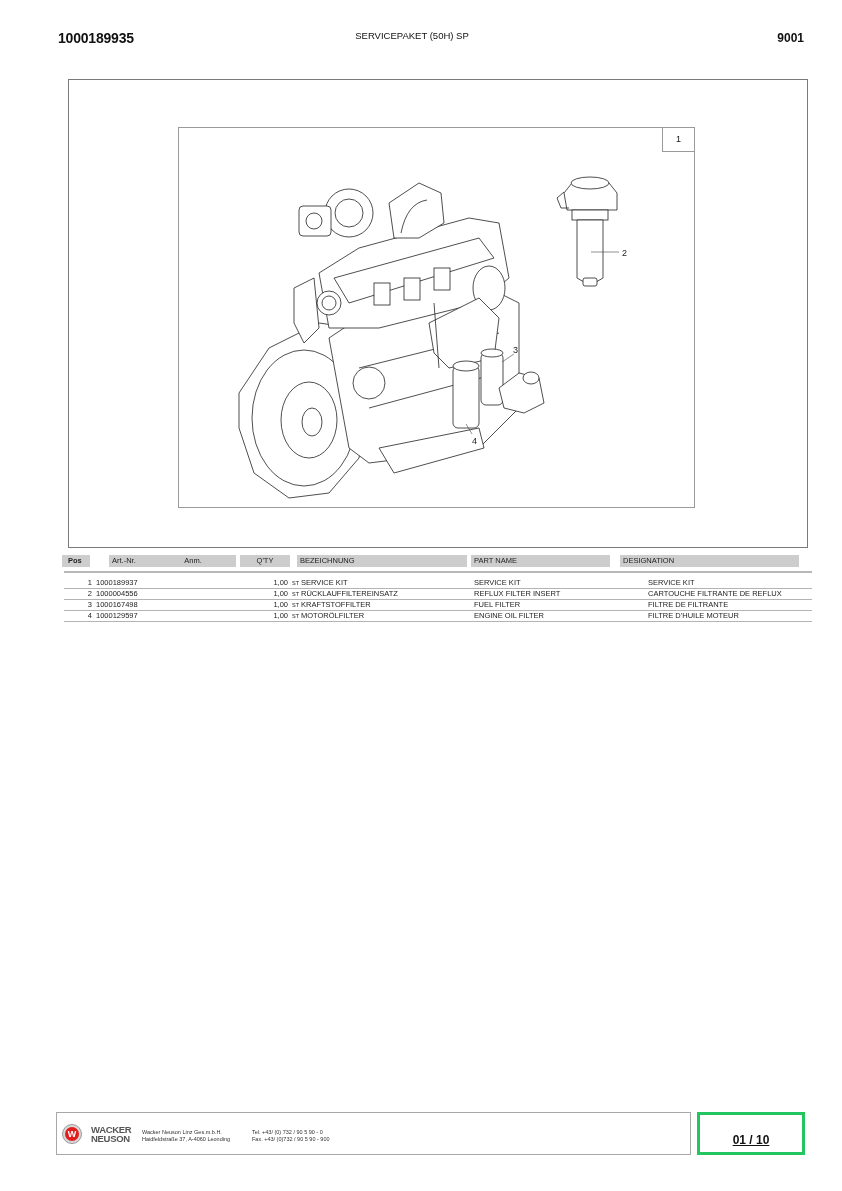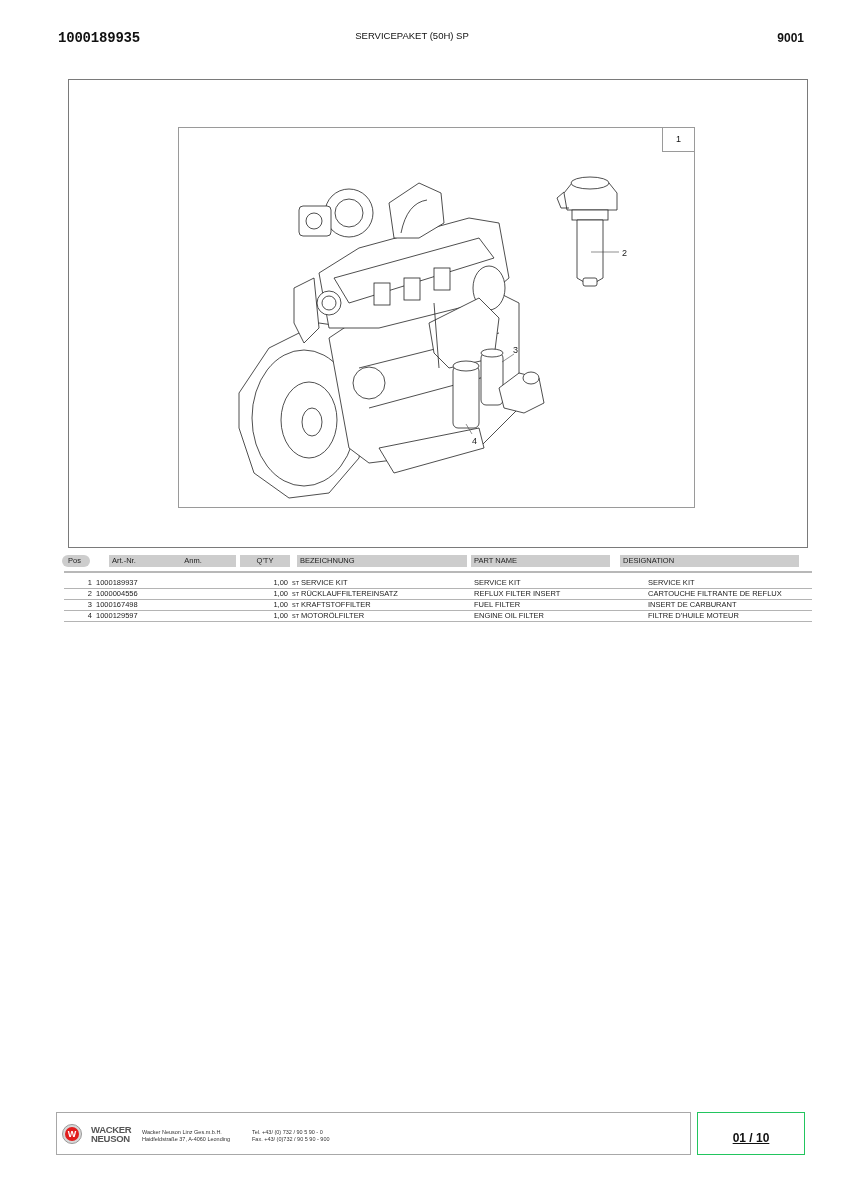--- a/index.html
+++ b/index.html
@@ -1,50 +1,50 @@
 <!DOCTYPE html>
 <html><head>
   <meta charset="utf-8">
   <style>
     * { box-sizing: border-box; margin: 0; padding: 0; }
     html, body { width: 842px; height: 1191px; background: #ffffff; overflow: hidden; }
     body { position: relative; font-family: "Liberation Sans", sans-serif; color: #111; }
 
-    .hdr-left { position: absolute; left: 58px; top: 30px; font-size: 14px; font-weight: bold; letter-spacing: -0.2px; font-family: Liberation Mono, monospace; }
+    .hdr-left { position: absolute; left: 58px; top: 30px; font-size: 14px; font-weight: bold; letter-spacing: -0.2px; }
     .hdr-right { position: absolute; right: 38px; top: 31px; font-size: 12px; font-weight: bold; }
     .hdr-center { position: absolute; left: 0; width: 824px; top: 30px; text-align: center; font-size: 9.5px; line-height: 12.5px; }
 
     .frame { position: absolute; left: 68px; top: 79px; width: 740px; height: 469px; border: 1px solid #7a7a7a; }
     .inner { position: absolute; left: 178px; top: 127px; width: 517px; height: 381px; border: 1px solid #9a9a9a; }
     .figno { position: absolute; right: -1px; top: -1px; width: 33px; height: 25px; border: 1px solid #9a9a9a; font-size: 9px; text-align: center; line-height: 23px; }
     .drawing { position: absolute; left: 0; top: 0; }
 
     .thead { position: absolute; top: 555px; left: 62px; height: 12px; }
     .th { position: absolute; top: 0; height: 12px; background: #cdcdcd; font-size: 7.5px; line-height: 12px; padding-left: 3px; color: #222; }
-    .th.pos { font-weight: normal; border-radius: 6px; }
+    .th.pos { font-weight: bold; }
     .th.center { text-align: center; padding-left: 0; }
     .rule-top { position: absolute; left: 64px; top: 571px; width: 748px; height: 2px; background: #b8b8b8; }
 
     .row { position: absolute; left: 64px; width: 748px; height: 11px; border-bottom: 1px solid #b4b4b4; font-size: 7.5px; line-height: 10px; color: #222; }
     .cell { position: absolute; top: 0; white-space: nowrap; }
     .c-pos { left: 0; width: 28px; text-align: right; }
     .c-art { left: 32px; }
     .c-qty { left: 186px; width: 38px; text-align: right; }
     .c-unit { left: 228px; font-size: 5.5px; }
     .c-de { left: 237px; }
     .c-en { left: 410px; }
     .c-fr { left: 584px; }
 
     .footer { position: absolute; left: 56px; top: 1112px; width: 635px; height: 43px; border: 1px solid #a8a8a8; }
     .logo-circle { position: absolute; left: 5px; top: 11px; width: 20px; height: 20px; border-radius: 50%; background: #d8d8d8; border: 1px solid #999; }
     .logo-w { position: absolute; left: 2px; top: 2px; width: 14px; height: 14px; border-radius: 50%; background: #e11d1d; color: #fff; font-size: 9px; font-weight: bold; text-align: center; line-height: 14px; }
     .brand { position: absolute; left: 34px; top: 12px; font-size: 9.5px; font-weight: bold; line-height: 9px; color: #555; letter-spacing: -0.3px; }
     .addr { position: absolute; left: 85px; top: 16px; font-size: 5.5px; line-height: 7px; color: #333; }
     .tel { position: absolute; left: 195px; top: 16px; font-size: 5.5px; line-height: 7px; color: #333; }
-    .pagebox { position: absolute; left: 697px; top: 1112px; width: 108px; height: 43px; border: 1px solid #22c55e; text-align: center; font-size: 12px; font-weight: bold; line-height: 50px; text-decoration: underline; }
+    .pagebox { position: absolute; left: 697px; top: 1112px; width: 108px; height: 43px; border: 3px solid #22c55e; text-align: center; font-size: 12px; font-weight: bold; line-height: 50px; text-decoration: underline; }
   </style>
 </head>
 <body>
 
 <div class="hdr-left">1000189935</div>
 <div class="hdr-center">
   <div>SERVICEPAKET (50H) SP</div>
 </div>
 <div class="hdr-right">9001</div>
 
@@ -149,21 +149,21 @@
   <span class="cell c-en">REFLUX FILTER INSERT</span>
   <span class="cell c-fr">CARTOUCHE FILTRANTE DE REFLUX</span>
 </div>
 <div class="row" style="top:600px;">
   <span class="cell c-pos">3</span>
   <span class="cell c-art">1000167498</span>
   <span class="cell c-qty">1,00</span>
   <span class="cell c-unit">ST</span>
   <span class="cell c-de">KRAFTSTOFFILTER</span>
   <span class="cell c-en">FUEL FILTER</span>
-  <span class="cell c-fr">INSERT DE CARBURANT</span>
+  <span class="cell c-fr">FILTRE DE FILTRANTE</span>
 </div>
 <div class="row" style="top:611px;">
   <span class="cell c-pos">4</span>
   <span class="cell c-art">1000129597</span>
   <span class="cell c-qty">1,00</span>
   <span class="cell c-unit">ST</span>
   <span class="cell c-de">MOTORÖLFILTER</span>
   <span class="cell c-en">ENGINE OIL FILTER</span>
   <span class="cell c-fr">FILTRE D'HUILE MOTEUR</span>
 </div>

